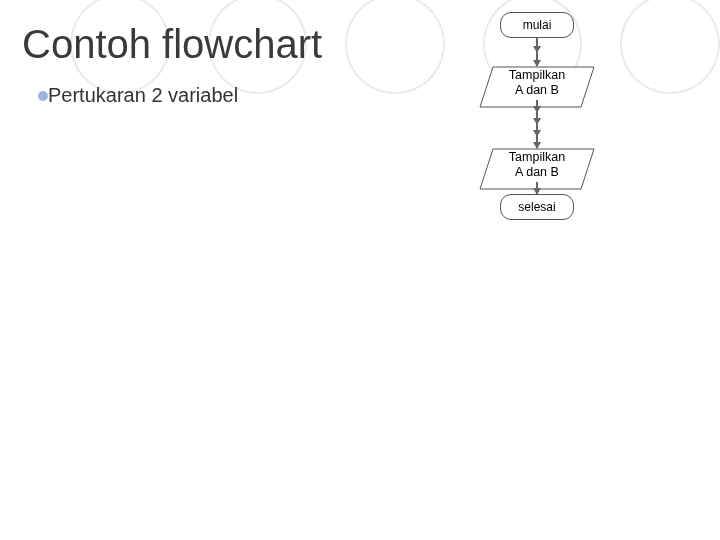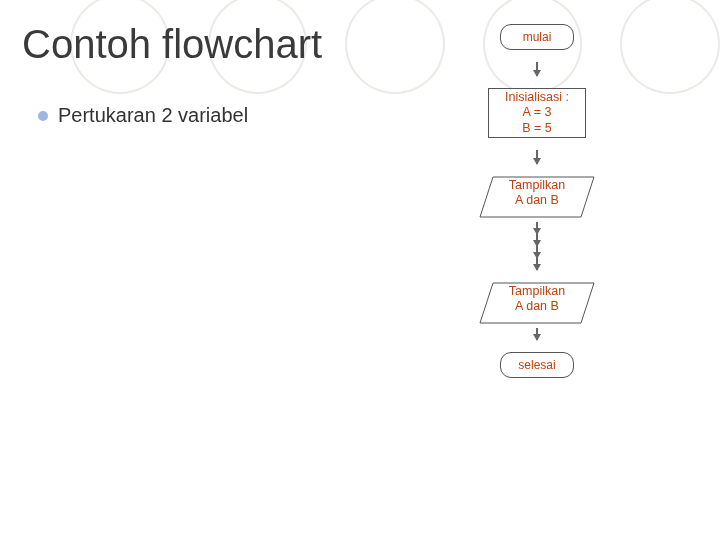--- a/index.html
+++ b/index.html
@@ -1,23 +1,23 @@
 <!DOCTYPE html>
 <html><head>
 <meta charset="utf-8">
 <style>
   html,body{margin:0;padding:0;width:720px;height:540px;background:#fff;font-family:Arial,Helvetica,sans-serif;color:#333;overflow:hidden}
   .bg-circles{position:absolute;top:-6px;left:70px;right:0;height:110px;display:flex;gap:38px;z-index:0}
   .bg-circles .c{width:96px;height:96px;border:2px solid #eceae6;border-radius:50%}
   .title{position:absolute;top:22px;left:22px;font-size:40px;color:#3a3a3a;z-index:2}
-  .bullet-row{position:absolute;top:104px;left:38px;display:flex;align-items:center;gap:10px;z-index:2}
+  .bullet-row{position:absolute;top:84px;left:38px;display:flex;align-items:center;z-index:2}
   .bullet-dot{width:10px;height:10px;border-radius:50%;background:#9fb6e0}
   .bullet-text{font-size:20px;color:#333}
   .flow{position:absolute;top:12px;left:452px;width:170px;z-index:3}
-  .node{position:relative;margin:12px auto;text-align:center;font-size:12.5px;color:#c2410c;line-height:1.22;display:flex;align-items:center;justify-content:center;flex-direction:column}
+  .node{position:relative;margin:0 auto;text-align:center;font-size:12.5px;color:#000000;line-height:1.22;display:flex;align-items:center;justify-content:center;flex-direction:column}
   .term{width:72px;height:24px;border:1px solid #555;border-radius:11px;background:#fff;font-size:12px}
   .proc{border:1px solid #555;background:#fff}
   .io{width:116px;height:34px;position:relative}
   .io svg{position:absolute;inset:0}
   .io .t{position:relative;z-index:1}
   .arrow{width:2px;background:#666;margin:0 auto;position:relative}
   .arrow:after{content:"";position:absolute;left:50%;bottom:-1px;transform:translateX(-50%);border-left:4px solid transparent;border-right:4px solid transparent;border-top:7px solid #666}
   .h18{height:14px}.h16{height:12px}
   .proc-init{width:96px;height:48px}
   .proc-s{width:72px;height:24px}
@@ -40,25 +40,20 @@
   <div class="bullet-text">Pertukaran 2 variabel</div>
 </div>
 
 <div class="flow">
 
   <div class="node term">
       <span>mulai</span>
     </div>
   <div class="arrow h18"></div>
 
-  <div class="node proc proc-init">
-    <div>Inisialisasi :</div>
-    <div>A = 3</div>
-    <div>B = 5</div>
-  </div>
   <div class="arrow h18"></div>
 
   <div class="node io">
     <svg viewBox="0 0 116 42" preserveAspectRatio="none">
         <polygon points="14,1 115,1 102,41 1,41" fill="#fff" stroke="#555" stroke-width="1"></polygon>
       </svg>
     <div class="t">
       <div>Tampilkan</div>
       <div>A dan B</div>
     </div>

